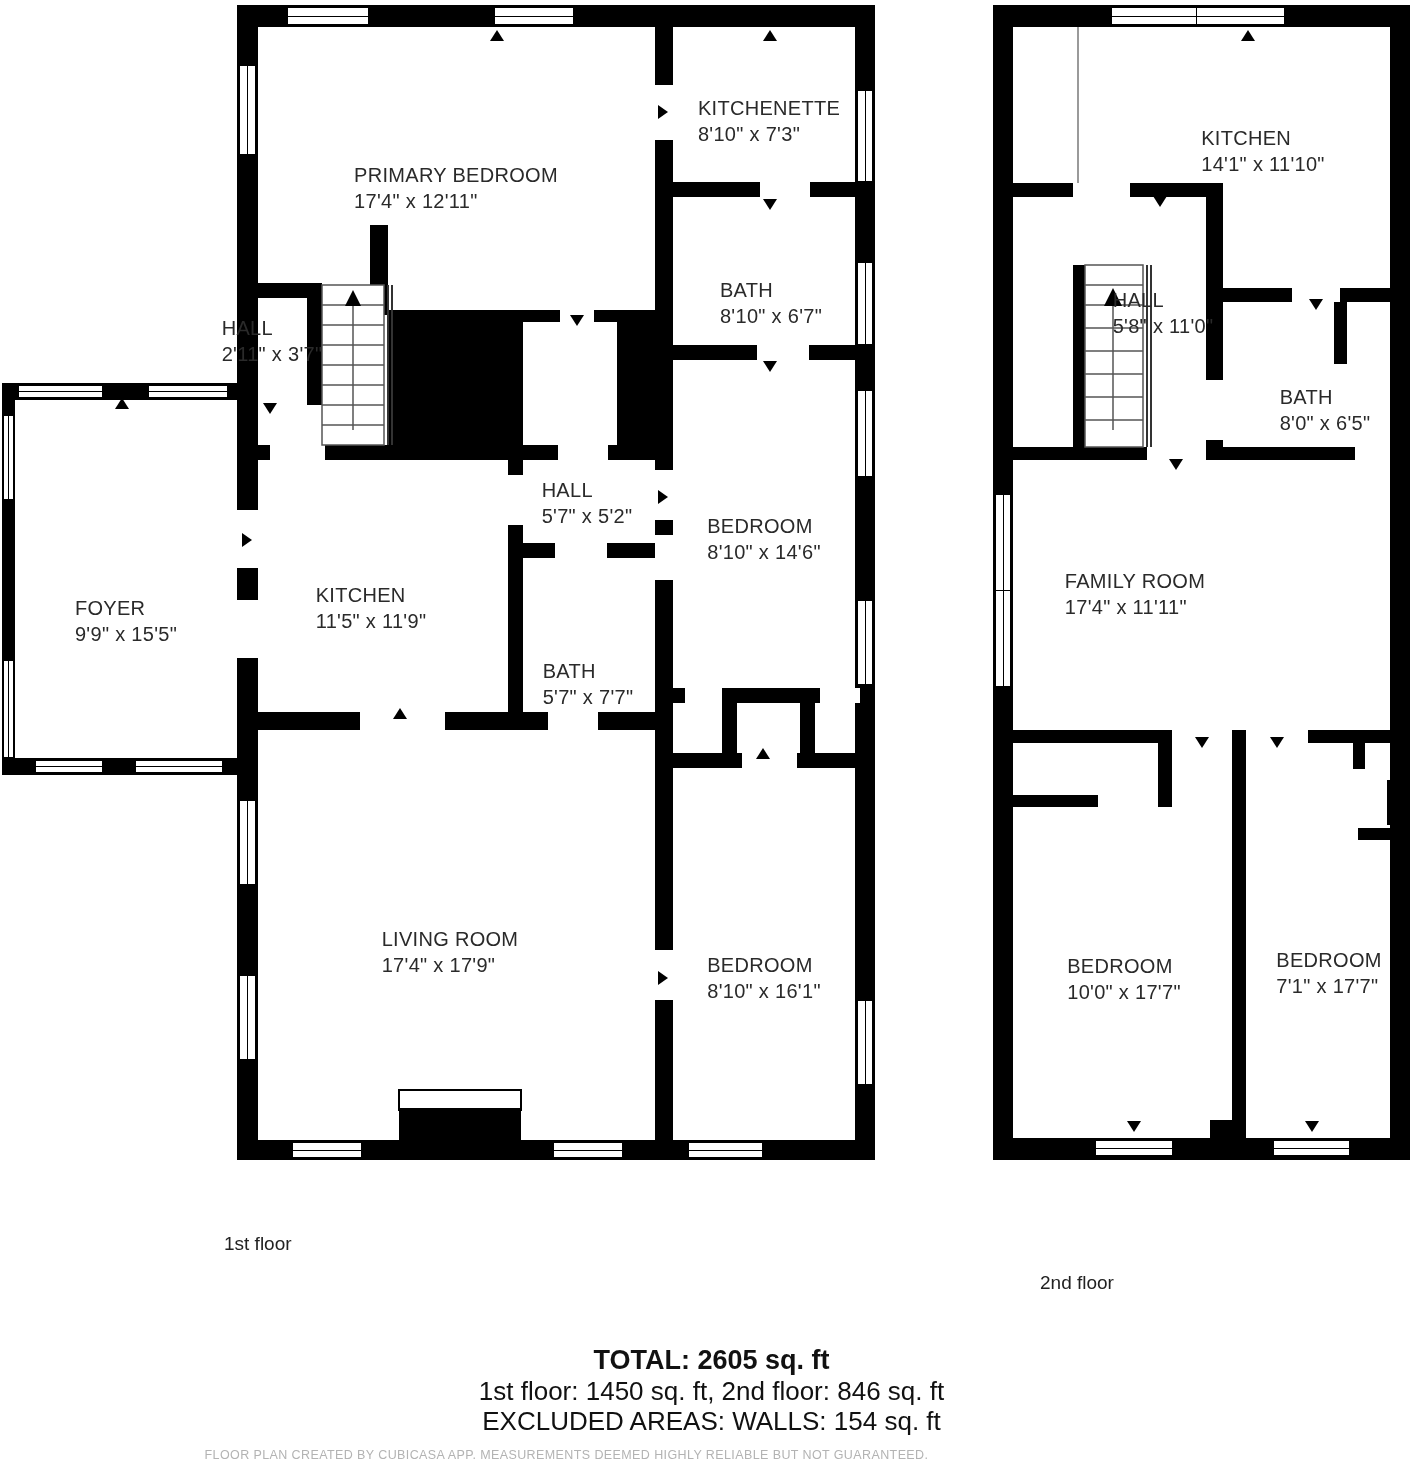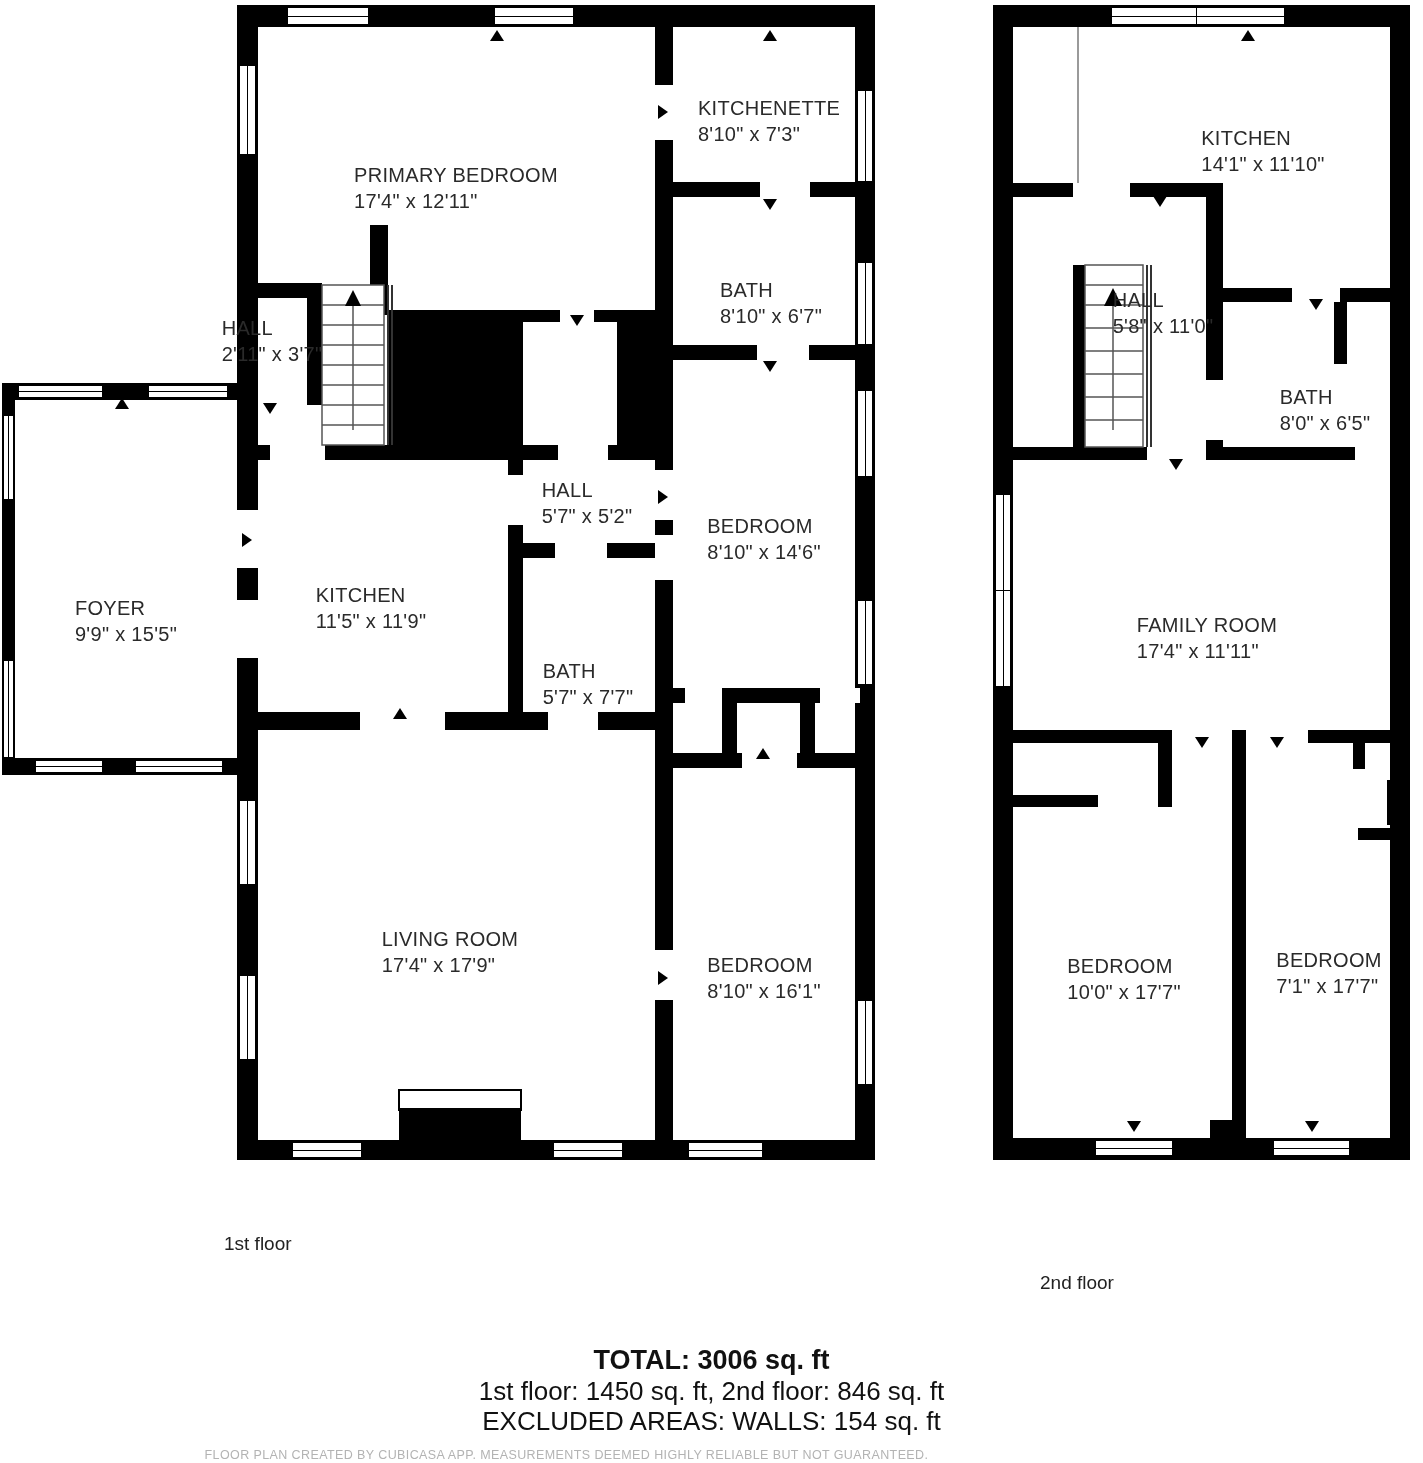--- a/index.html
+++ b/index.html
@@ -296,36 +296,36 @@
       <span class="rdims">14'1" x 11'10"</span>
     </div>
     <div class="room-label" style="left:1163px;top:313px;">
       <span class="rname">HALL</span>
       <span class="rdims">5'8" x 11'0"</span>
     </div>
     <div class="room-label" style="left:1325px;top:410px;">
       <span class="rname">BATH</span>
       <span class="rdims">8'0" x 6'5"</span>
     </div>
-    <div class="room-label" style="left:1207px;top:594px;margin-top:44px;">
+    <div class="room-label" style="left:1135px;top:594px;">
       <span class="rname">FAMILY ROOM</span>
       <span class="rdims">17'4" x 11'11"</span>
     </div>
     <div class="room-label" style="left:1124px;top:979px;">
       <span class="rname">BEDROOM</span>
       <span class="rdims">10'0" x 17'7"</span>
     </div>
     <div class="room-label" style="left:1329px;top:973px;">
       <span class="rname">BEDROOM</span>
       <span class="rdims">7'1" x 17'7"</span>
     </div>
     <div class="caption" style="left:1000px;top:1272px;margin-left:40px;">2nd floor</div>
   </div>
 
   <div class="summary" style="top:1344px;">
-    <div class="total">TOTAL: 3006 sq. ft</div>
+    <div class="total">TOTAL: 2605 sq. ft</div>
     <div class="line">1st floor: 1450 sq. ft, 2nd floor: 846 sq. ft</div>
     <div class="line">EXCLUDED AREAS: WALLS: 154 sq. ft</div>
   </div>
 
   <div class="footer-note" style="top:1448px;">FLOOR PLAN CREATED BY CUBICASA APP. MEASUREMENTS DEEMED HIGHLY RELIABLE BUT NOT GUARANTEED.</div>
 
 </div>
 
 </body></html>

